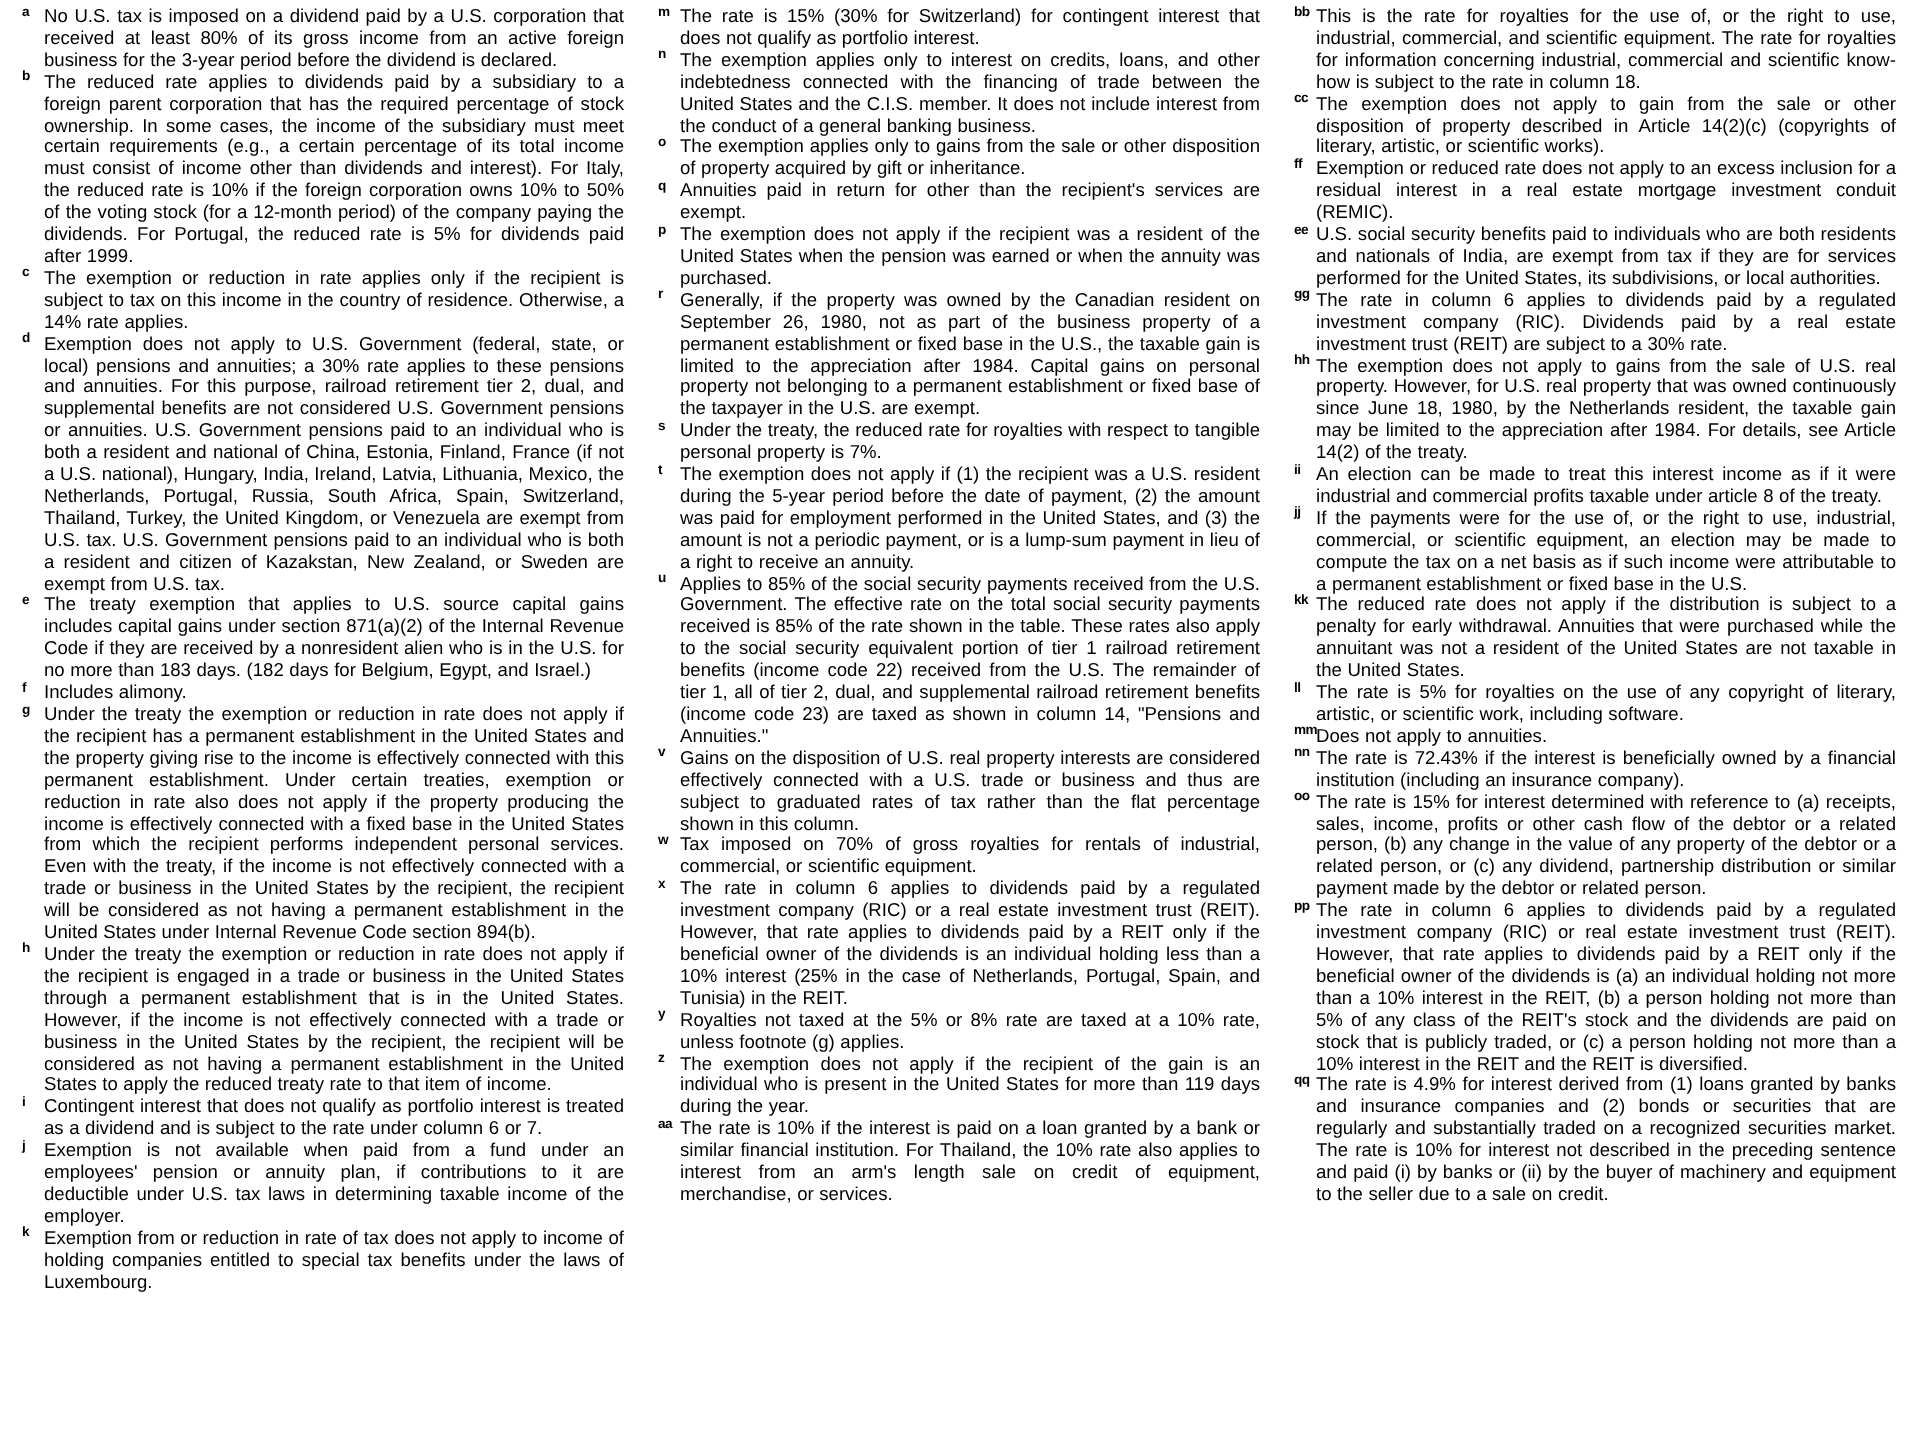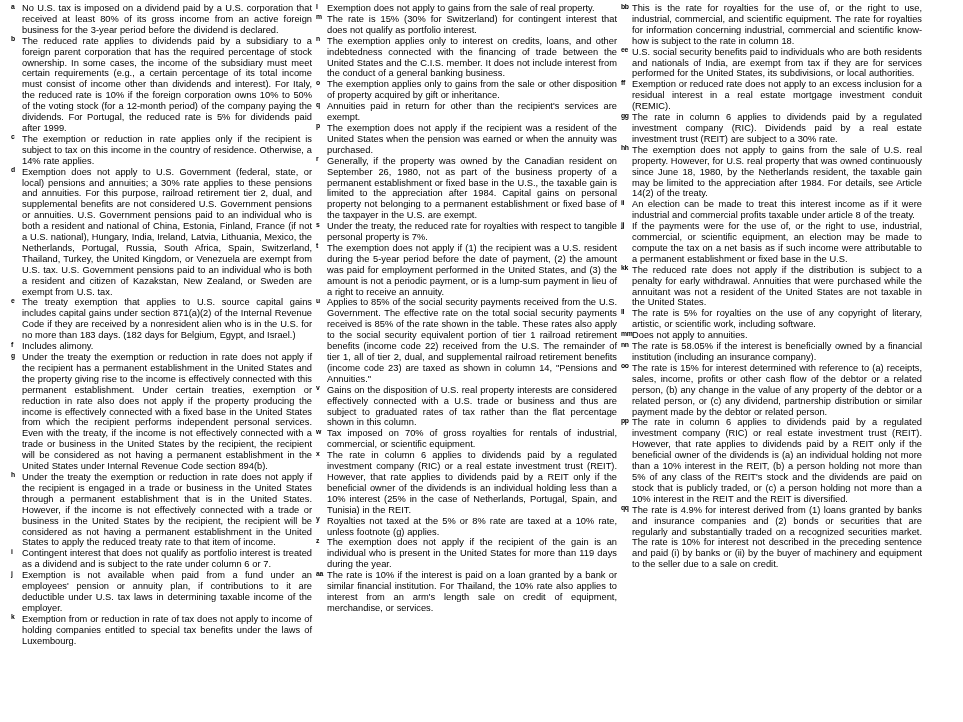--- a/index.html
+++ b/index.html
@@ -9,21 +9,21 @@
     width: 963px;
     height: 722px;
     overflow: hidden;
   }
   .page {
     box-sizing: border-box;
     width: 963px;
     height: 722px;
     padding: 3px 6px 3px 10px;
     display: flex;
-    gap: 3px;
+    gap: 16px;
     font-family: "Liberation Sans", "DejaVu Sans", sans-serif;
     font-size: 9.3px;
     line-height: 10.9px;
     color: #000000;
   }
   .col {
     width: 302px;
     flex: 0 0 302px;
   }
   .footnote {
@@ -90,23 +90,20 @@
       <div class="footnote">
         <span class="fn-marker">j</span><span class="fn-text">Exemption is not available when paid from a fund under an employees' pension or annuity plan, if contributions to it are deductible under U.S. tax laws in determining taxable income of the employer.</span>
       </div>
 
       <div class="footnote">
         <span class="fn-marker">k</span><span class="fn-text">Exemption from or reduction in rate of tax does not apply to income of holding companies entitled to special tax benefits under the laws of Luxembourg.</span>
       </div>
     </div>
   <div class="col">
 
-      <div class="footnote">
-        <span class="fn-marker">l</span><span class="fn-text">Exemption does not apply to gains from the sale of real property.</span>
-      </div>
 
       <div class="footnote">
         <span class="fn-marker">m</span><span class="fn-text">The rate is 15% (30% for Switzerland) for contingent interest that does not qualify as portfolio interest.</span>
       </div>
 
       <div class="footnote">
         <span class="fn-marker">n</span><span class="fn-text">The exemption applies only to interest on credits, loans, and other indebtedness connected with the financing of trade between the United States and the C.I.S. member. It does not include interest from the conduct of a general banking business.</span>
       </div>
 
       <div class="footnote">
@@ -160,31 +157,34 @@
       <div class="footnote">
         <span class="fn-marker">aa</span><span class="fn-text">The rate is 10% if the interest is paid on a loan granted by a bank or similar financial institution. For Thailand, the 10% rate also applies to interest from an arm's length sale on credit of equipment, merchandise, or services.</span>
       </div>
     </div>
   <div class="col">
 
       <div class="footnote">
         <span class="fn-marker">bb</span><span class="fn-text">This is the rate for royalties for the use of, or the right to use, industrial, commercial, and scientific equipment. The rate for royalties for information concerning industrial, commercial and scientific know-how is subject to the rate in column 18.</span>
       </div>
 
-
+      <div class="footnote">
+        <span class="fn-marker">cc</span><span class="fn-text">The exemption does not apply to gain from the sale or other disposition of property described in Article 14(2)(c) (copyrights of literary, artistic, or scientific works).</span>
+      </div>
+
+
+      <div class="footnote">
+        <span class="fn-marker">ff</span><span class="fn-text">Exemption or reduced rate does not apply to an excess inclusion for a residual interest in a real estate mortgage investment conduit (REMIC).</span>
+      </div>
 
       <div class="footnote">
         <span class="fn-marker">ee</span><span class="fn-text">U.S. social security benefits paid to individuals who are both residents and nationals of India, are exempt from tax if they are for services performed for the United States, its subdivisions, or local authorities.</span>
       </div>
 
       <div class="footnote">
-        <span class="fn-marker">ff</span><span class="fn-text">Exemption or reduced rate does not apply to an excess inclusion for a residual interest in a real estate mortgage investment conduit (REMIC).</span>
-      </div>
-
-      <div class="footnote">
         <span class="fn-marker">gg</span><span class="fn-text">The rate in column 6 applies to dividends paid by a regulated investment company (RIC). Dividends paid by a real estate investment trust (REIT) are subject to a 30% rate.</span>
       </div>
 
       <div class="footnote">
         <span class="fn-marker">hh</span><span class="fn-text">The exemption does not apply to gains from the sale of U.S. real property. However, for U.S. real property that was owned continuously since June 18, 1980, by the Netherlands resident, the taxable gain may be limited to the appreciation after 1984. For details, see Article 14(2) of the treaty.</span>
       </div>
 
       <div class="footnote">
         <span class="fn-marker">ii</span><span class="fn-text">An election can be made to treat this interest income as if it were industrial and commercial profits taxable under article 8 of the treaty.</span>
       </div>
@@ -199,21 +199,21 @@
 
       <div class="footnote">
         <span class="fn-marker">ll</span><span class="fn-text">The rate is 5% for royalties on the use of any copyright of literary, artistic, or scientific work, including software.</span>
       </div>
 
       <div class="footnote">
         <span class="fn-marker">mm</span><span class="fn-text">Does not apply to annuities.</span>
       </div>
 
       <div class="footnote">
-        <span class="fn-marker">nn</span><span class="fn-text">The rate is 58.05% if the interest is beneficially owned by a financial institution (including an insurance company).</span>
+        <span class="fn-marker">nn</span><span class="fn-text">The rate is 72.43% if the interest is beneficially owned by a financial institution (including an insurance company).</span>
       </div>
 
       <div class="footnote">
         <span class="fn-marker">oo</span><span class="fn-text">The rate is 15% for interest determined with reference to (a) receipts, sales, income, profits or other cash flow of the debtor or a related person, (b) any change in the value of any property of the debtor or a related person, or (c) any dividend, partnership distribution or similar payment made by the debtor or related person.</span>
       </div>
 
       <div class="footnote">
         <span class="fn-marker">pp</span><span class="fn-text">The rate in column 6 applies to dividends paid by a regulated investment company (RIC) or real estate investment trust (REIT). However, that rate applies to dividends paid by a REIT only if the beneficial owner of the dividends is (a) an individual holding not more than a 10% interest in the REIT, (b) a person holding not more than 5% of any class of the REIT's stock and the dividends are paid on stock that is publicly traded, or (c) a person holding not more than a 10% interest in the REIT and the REIT is diversified.</span>
       </div>
 

